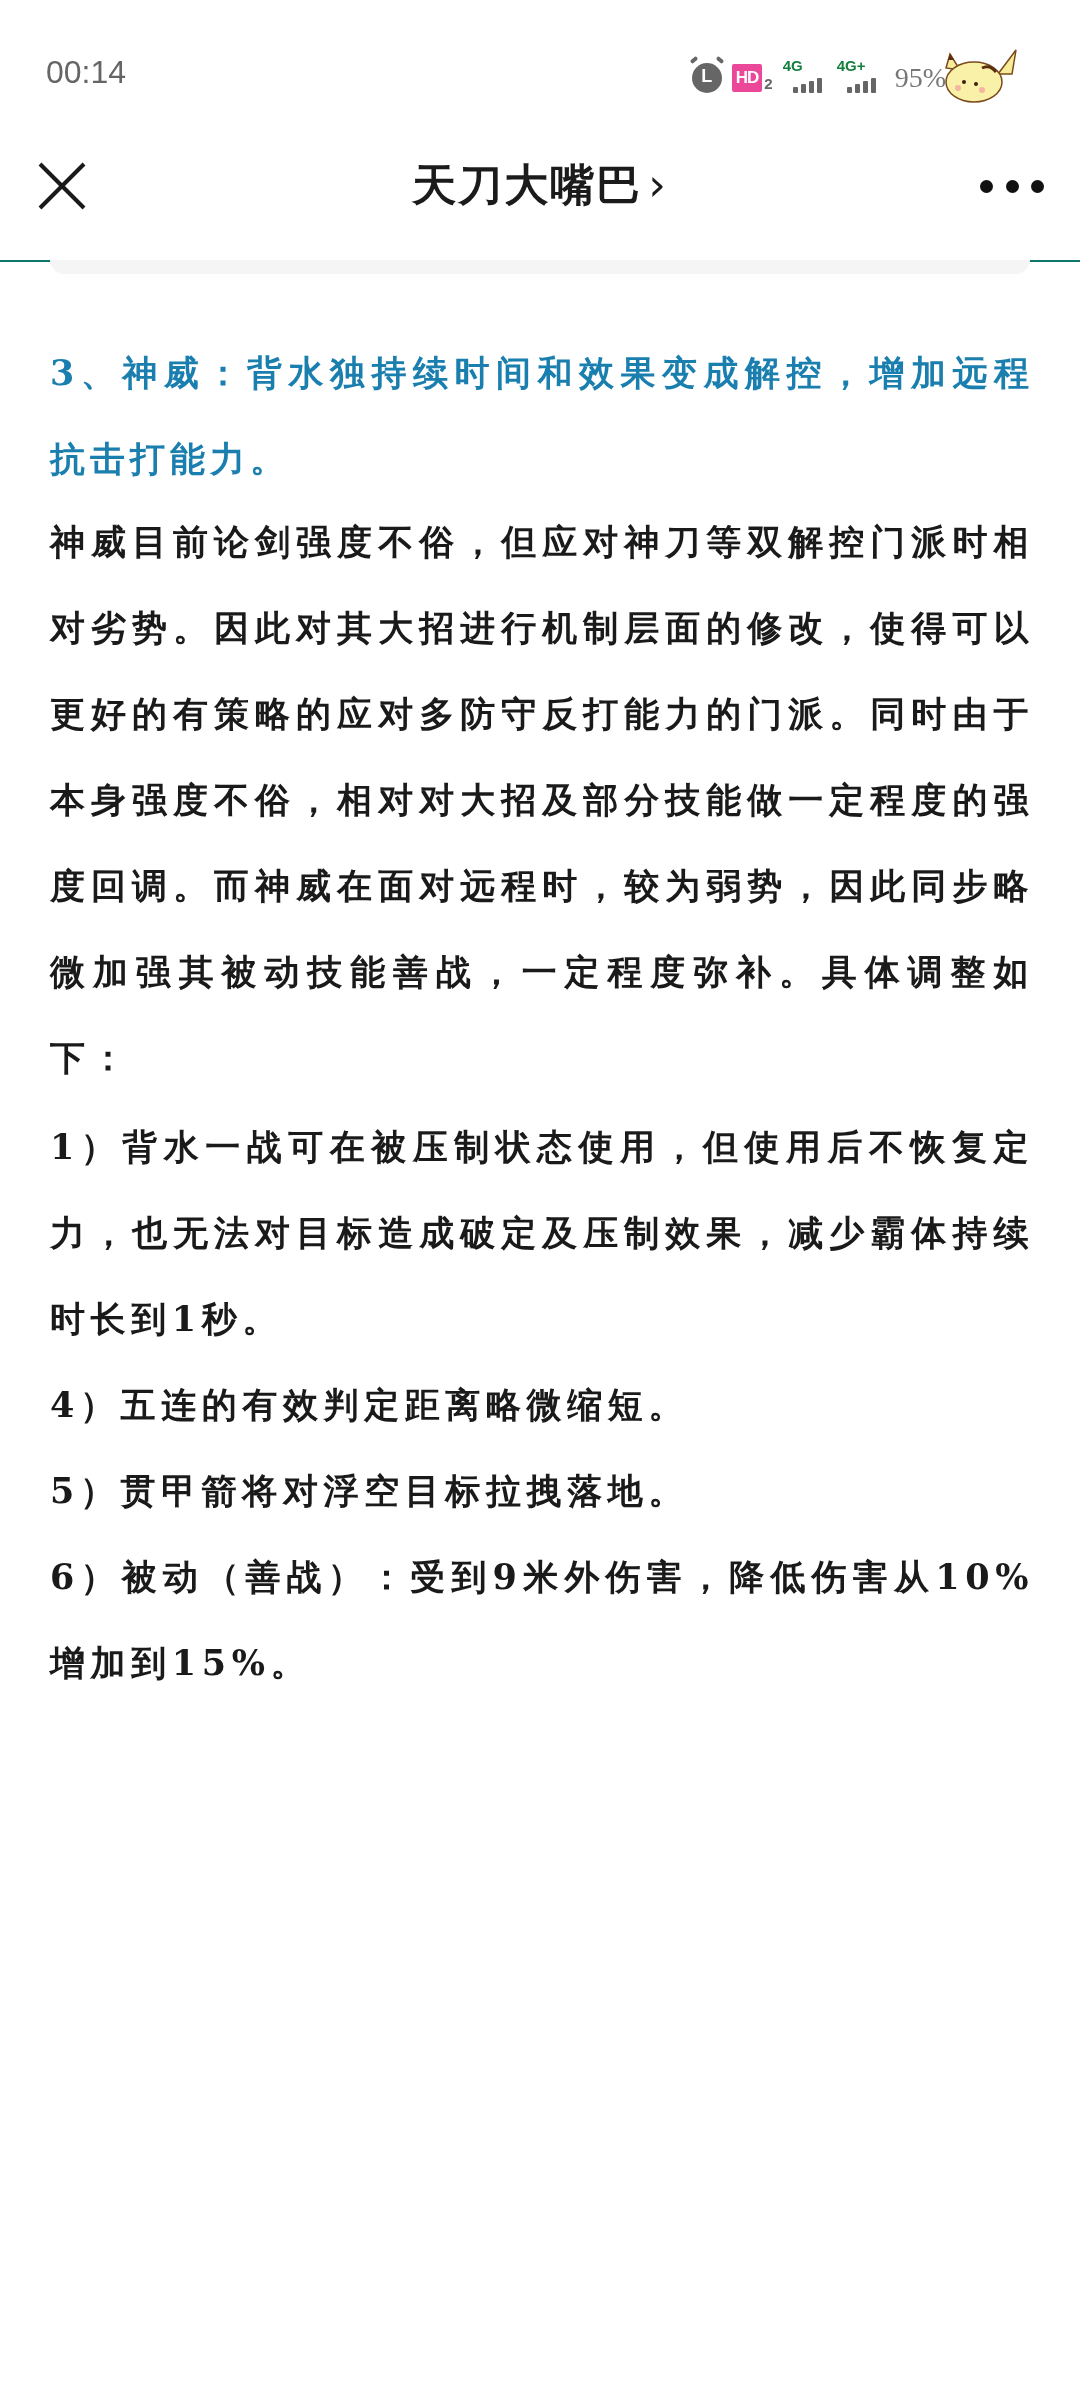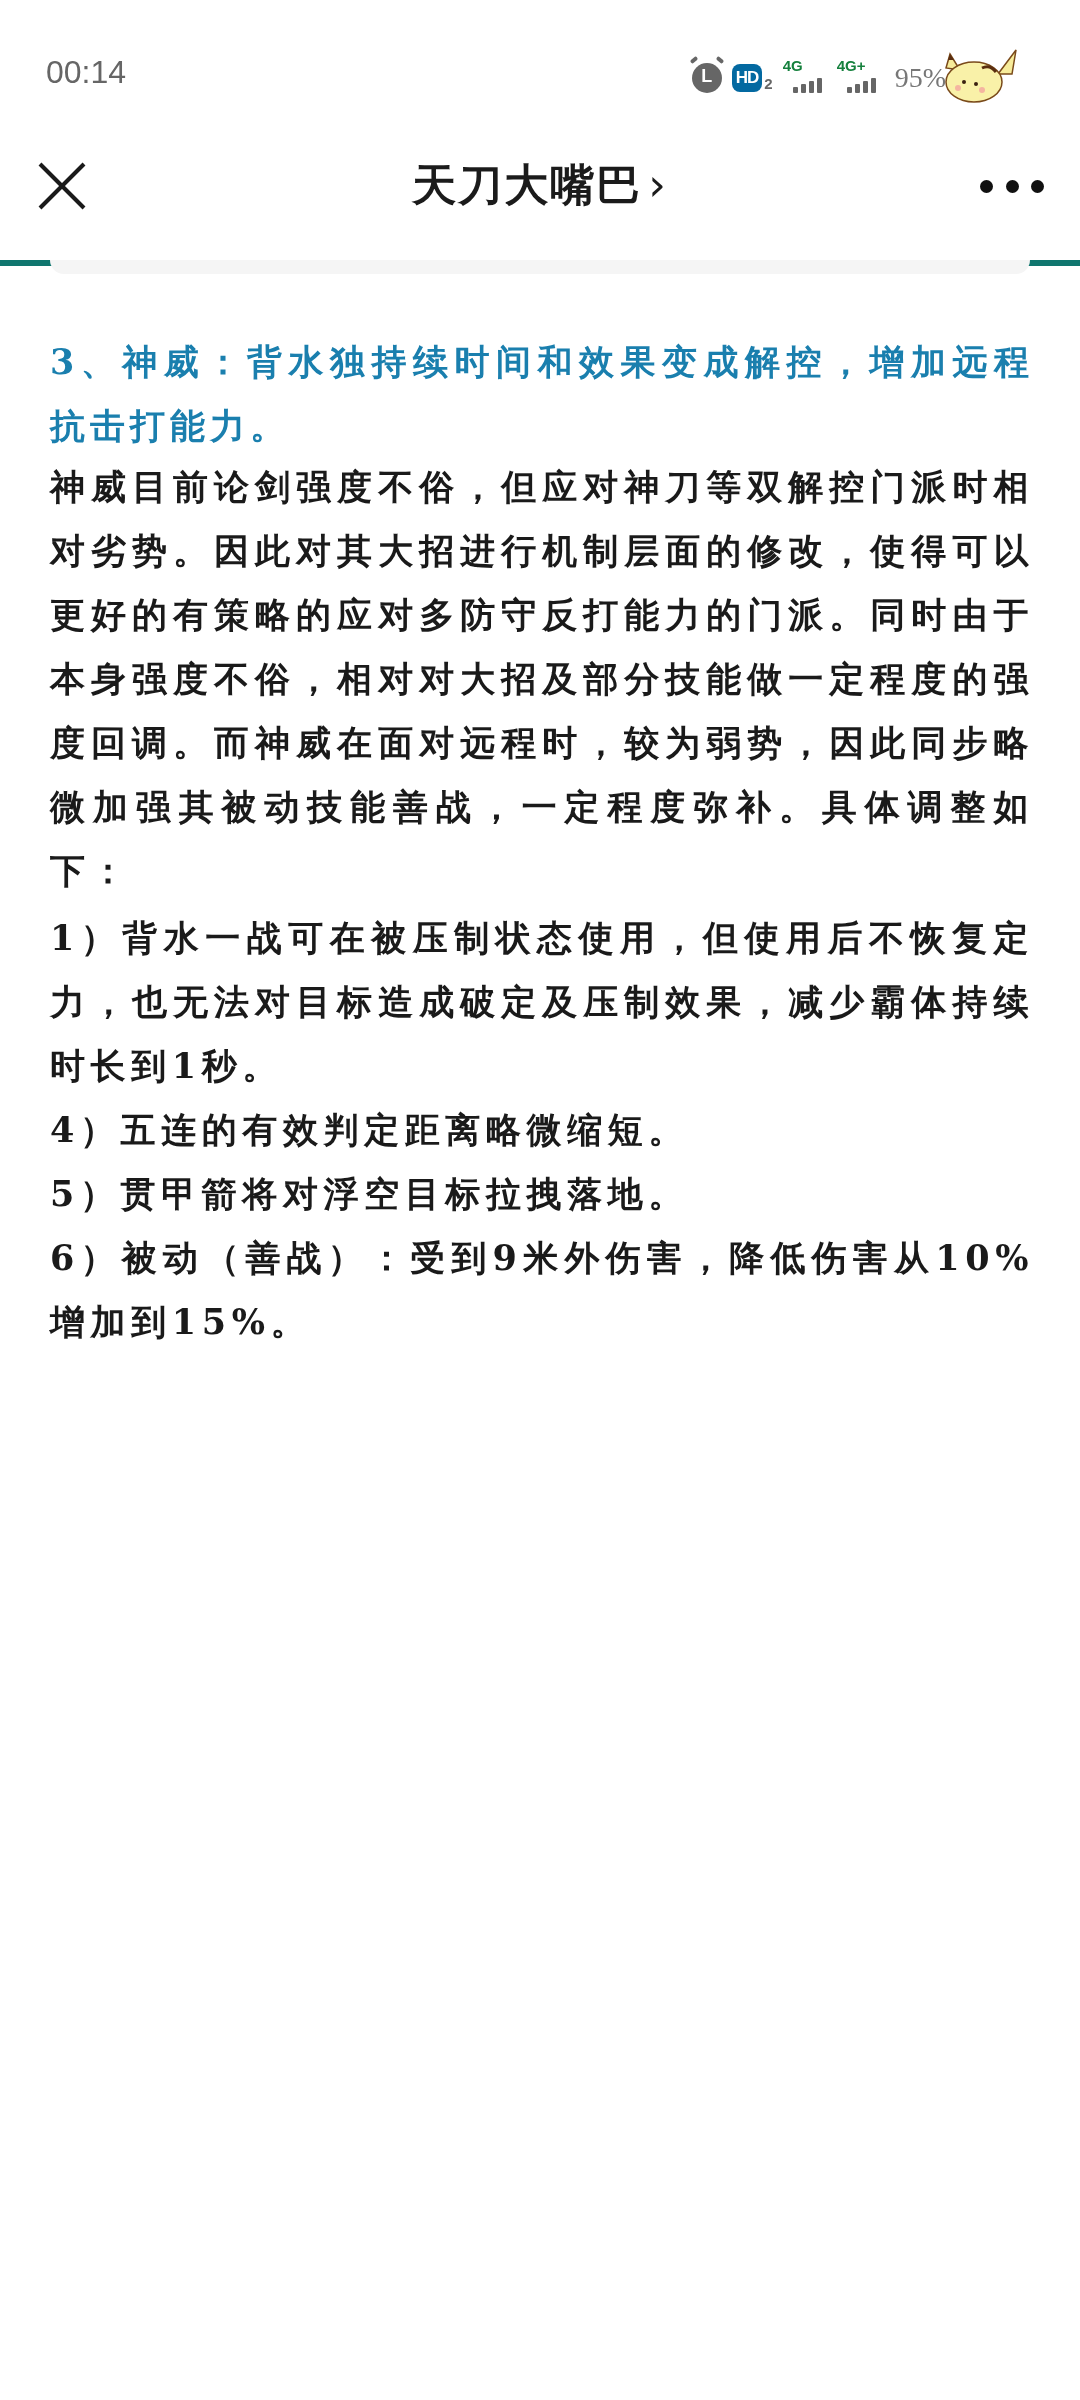--- a/index.html
+++ b/index.html
@@ -16,51 +16,51 @@
   }
   .status-icons { position:absolute; right:134px; top:42px; height:40px; display:flex; align-items:center; gap:10px; color:#666; }
   .alarm-icon { width:30px; height:30px; border-radius:50%; background:#666; position:relative; }
   .alarm-icon::before, .alarm-icon::after {
     content:""; position:absolute; top:-5px; width:8px; height:4px; background:#666; border-radius:2px;
   }
   .alarm-icon::before { left:-2px; transform:rotate(-40deg); }
   .alarm-icon::after { right:-2px; transform:rotate(40deg); }
   .alarm-icon span { position:absolute; left:0; right:0; top:3px; text-align:center; color:#fff; font:bold 18px "Liberation Sans", sans-serif; }
   .hd-icon { display:flex; align-items:flex-end; }
-  .hd-box { background:#0369a1; color:#fff; font:bold 17px "Liberation Sans", sans-serif; border-radius:8px; padding:4px 4px; letter-spacing:-1px; }
+  .hd-box { background:#ec4899; color:#fff; font:bold 17px "Liberation Sans", sans-serif; border-radius:2px; padding:4px 4px; letter-spacing:-1px; }
   .hd-sub { font:bold 15px "Liberation Sans", sans-serif; color:#666; margin-left:2px; }
   .signal { position:relative; width:44px; height:38px; }
   .signal .lbl { position:absolute; left:0; top:-2px; font:bold 15px "Liberation Sans", sans-serif; color:#15803d; }
   .signal .bars { position:absolute; left:10px; bottom:4px; display:flex; align-items:flex-end; gap:3px; }
   .signal .bars i { display:block; width:5px; background:#666; border-radius:1px; }
   .signal .bars i:nth-child(1){height:6px;} .signal .bars i:nth-child(2){height:9px;}
   .signal .bars i:nth-child(3){height:12px;} .signal .bars i:nth-child(4){height:15px;}
   .battery-text { font-size:28px; color:#777; font-family:Liberation Serif, serif; margin-left:4px; }
   .pet-icon { position:absolute; right:60px; top:28px; width:84px; height:64px; }
 
   
-  .nav-bar { position:absolute; left:0; top:120px; width:1080px; height:140px; background:#fff; border-bottom:6px solid #0f766e; }
+  .nav-bar { position:absolute; left:0; top:120px; width:1080px; height:140px; background:#fff; border-bottom:2px solid #0f766e; }
   .close-btn { position:absolute; left:36px; top:40px; width:52px; height:52px; cursor:pointer; }
   .nav-title {
     position:absolute; left:0; right:0; top:36px; text-align:center;
     font-size:44px; font-weight:bold; color:#1b1b1b; letter-spacing:2px;
   }
   .nav-title .chev { font-family:"DejaVu Sans", sans-serif; font-weight:normal; margin-left:6px; }
   .more-btn { position:absolute; right:36px; top:52px; width:64px; height:28px; display:flex; align-items:center; justify-content:space-between; cursor:pointer; }
   .more-btn i { display:block; width:13px; height:13px; background:#111; border-radius:50%; }
 
   .card-edge {
     position:absolute; left:50px; right:50px; top:260px; height:14px;
     background:#f5f5f5; border-bottom-left-radius:16px; border-bottom-right-radius:16px;
   }
 
   
   .article { position:absolute; left:50px; top:330px; width:984px; }
   .article p {
-    margin:0; font-size:35px; line-height:64px; letter-spacing:5.6px; color:#1a1a1a;
+    margin:0; font-size:35px; line-height:86px; letter-spacing:5.6px; color:#1a1a1a;
     text-align:justify; font-weight:bold;
   }
   .article p.heading { color:#1a7fae; font-weight:bold; letter-spacing:5px; }
   .article p.intro { margin-top:0;font-family:Liberation Mono, monospace; }
 </style>
 </head>
 <body>
 
 <div class="status-bar">
   <div class="status-time">00:14</div>

